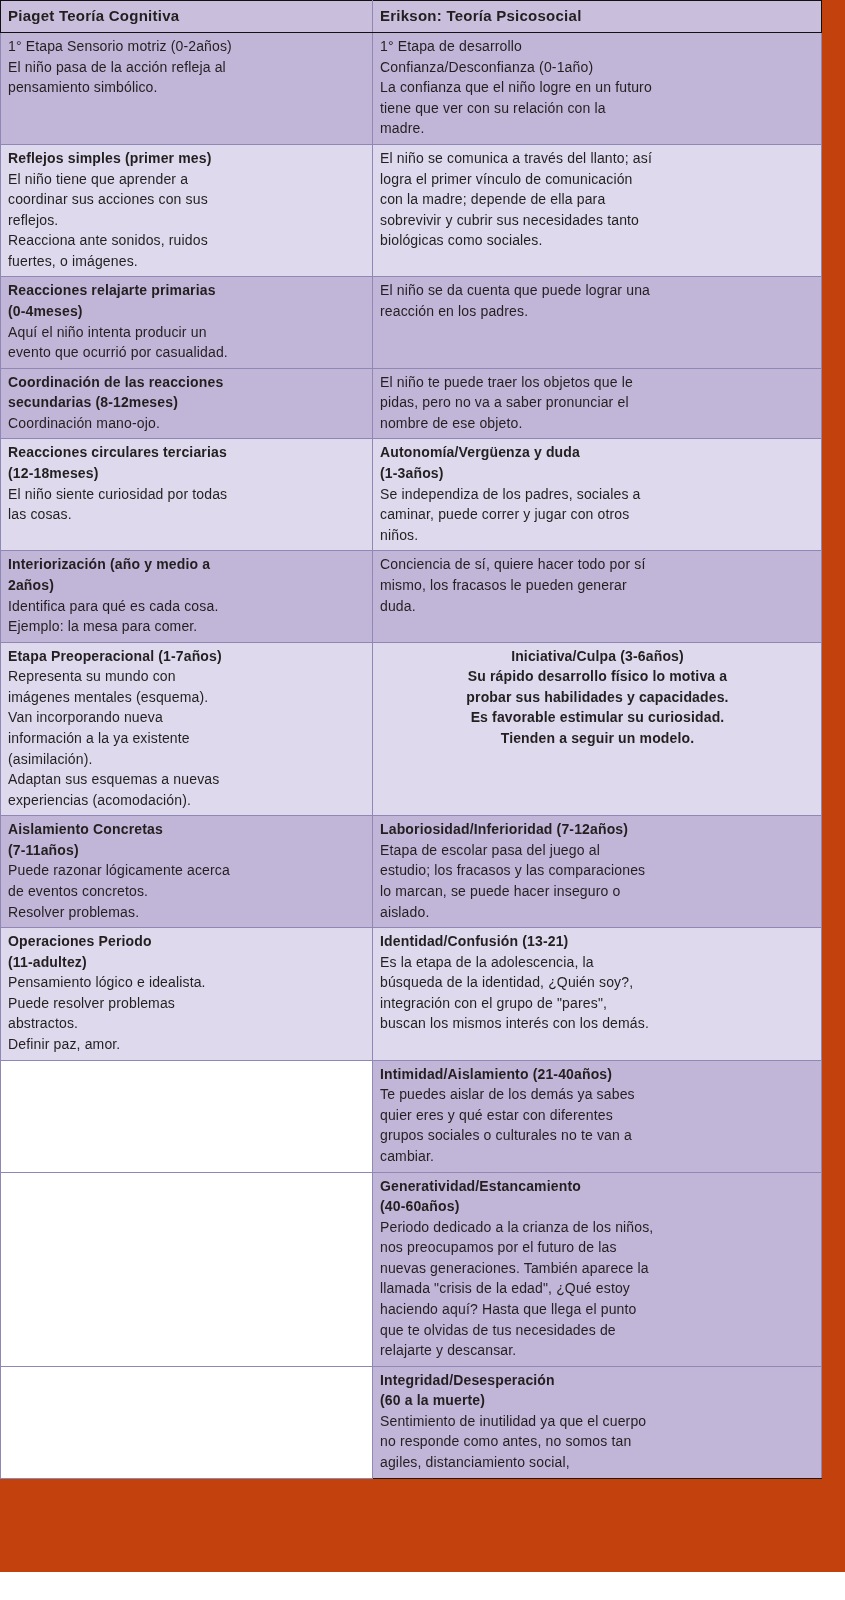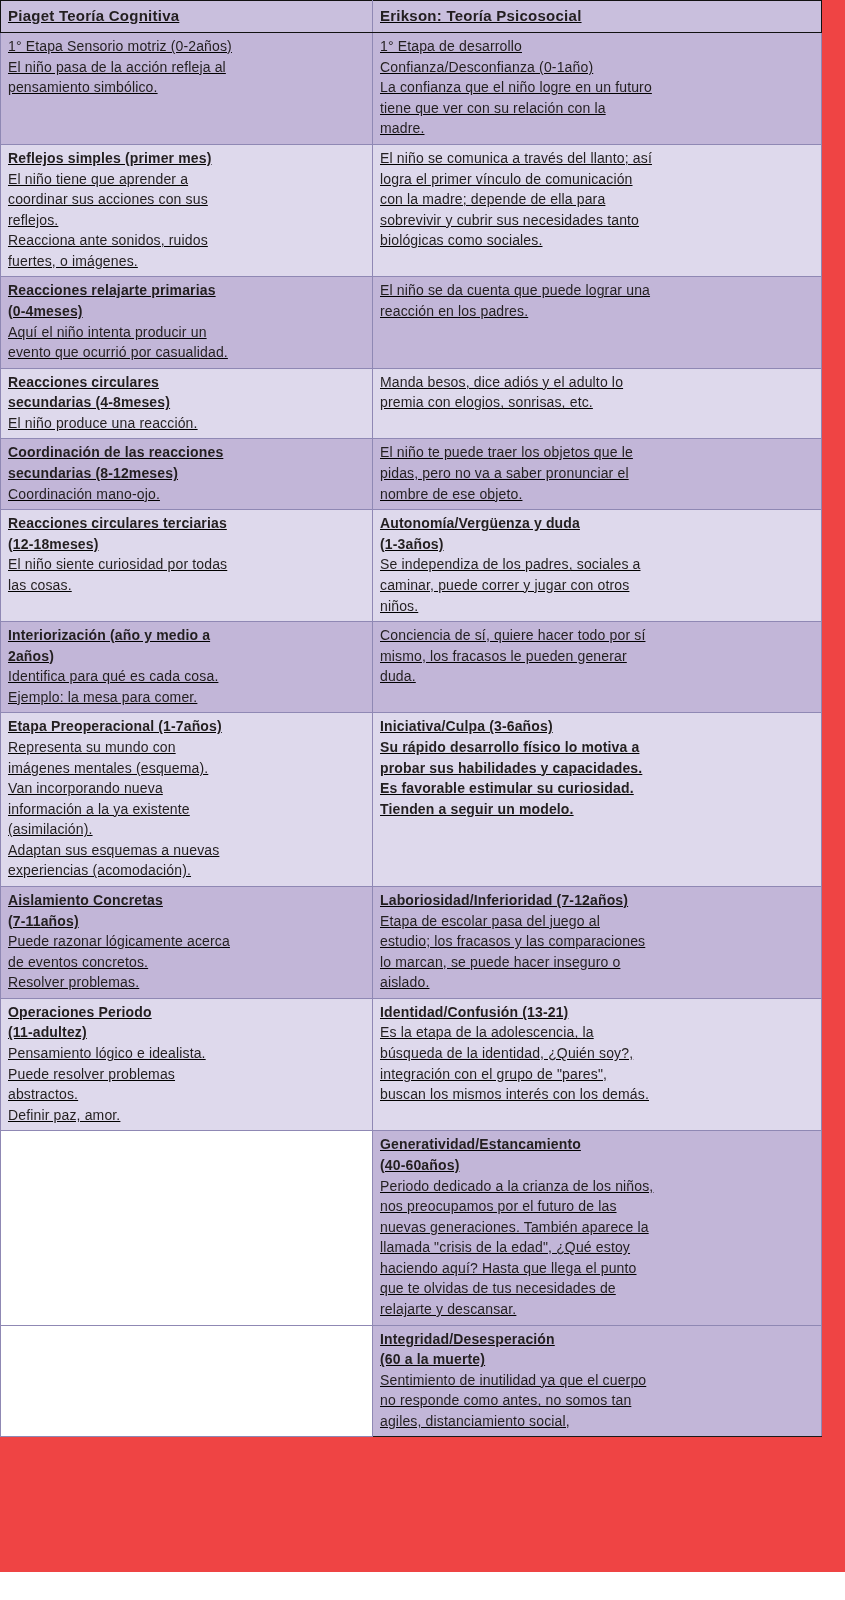--- a/index.html
+++ b/index.html
@@ -12,22 +12,21 @@
     width: 845px;
     height: 1600px;
     font-family: "Liberation Sans", sans-serif;
     overflow: hidden;
   }
 
   #sheet {
     position: relative;
     width: 845px;
     height: 1572px;
-    background: #ef4444;
-    text-decoration: underline;
+    background: #c2410c;
   }
 
   table.comparison {
     border-collapse: collapse;
     table-layout: fixed;
     width: 821px;
     margin: 0;
   }
 
   col.c-left  { width: 372px; }
@@ -136,31 +135,20 @@
             <span class="ttl">(0-4meses)</span>
             <span class="body-line">Aquí el niño intenta producir un</span>
             <span class="body-line">evento que ocurrió por casualidad.</span>
           </td>
           <td class="band-dark edge-right">
             <span class="body-line">El niño se da cuenta que puede lograr una</span>
             <span class="body-line">reacción en los padres.</span>
           </td>
         </tr>
         <tr>
-          <td class="band-light edge-left">
-            <span class="ttl">Reacciones circulares</span>
-            <span class="ttl">secundarias (4-8meses)</span>
-            <span class="body-line">El niño produce una reacción.</span>
-          </td>
-          <td class="band-light edge-right">
-            <span class="body-line">Manda besos, dice adiós y el adulto lo</span>
-            <span class="body-line">premia con elogios, sonrisas, etc.</span>
-          </td>
-        </tr>
-        <tr>
           <td class="band-dark edge-left">
             <span class="ttl">Coordinación de las reacciones</span>
             <span class="ttl">secundarias (8-12meses)</span>
             <span class="body-line">Coordinación mano-ojo.</span>
           </td>
           <td class="band-dark edge-right">
             <span class="body-line">El niño te puede traer los objetos que le</span>
             <span class="body-line">pidas, pero no va a saber pronunciar el</span>
             <span class="body-line">nombre de ese objeto.</span>
           </td>
@@ -197,21 +185,21 @@
           <td class="band-light edge-left" style="border-top: 1px solid rgb(26, 26, 26);">
             <span class="ttl">Etapa Preoperacional (1-7años)</span>
             <span class="body-line">Representa su mundo con</span>
             <span class="body-line">imágenes mentales (esquema).</span>
             <span class="body-line">Van incorporando nueva</span>
             <span class="body-line">información a la ya existente</span>
             <span class="body-line">(asimilación).</span>
             <span class="body-line">Adaptan sus esquemas a nuevas</span>
             <span class="body-line">experiencias (acomodación).</span>
           </td>
-          <td class="band-light edge-right" style="border-top: 1px solid rgb(26, 26, 26);">
+          <td class="band-light edge-right" style="border-top: 1px solid rgb(26, 26, 26); text-align: center;">
             <span class="ttl">Iniciativa/Culpa (3-6años)</span>
             <span class="bold-body">Su rápido desarrollo físico lo motiva a</span>
             <span class="bold-body">probar sus habilidades y capacidades.</span>
             <span class="bold-body">Es favorable estimular su curiosidad.</span>
             <span class="bold-body">Tienden a seguir un modelo.</span>
           </td>
         </tr>
         <tr>
           <td class="band-dark edge-left" style="border-top: 1px solid rgb(26, 26, 26);">
             <span class="ttl">Aislamiento Concretas</span>
@@ -236,20 +224,30 @@
             <span class="body-line">Puede resolver problemas</span>
             <span class="body-line">abstractos.</span>
             <span class="body-line">Definir paz, amor.</span>
           </td>
           <td class="band-light edge-right">
             <span class="ttl">Identidad/Confusión (13-21)</span>
             <span class="body-line">Es la etapa de la adolescencia, la</span>
             <span class="body-line">búsqueda de la identidad, ¿Quién soy?,</span>
             <span class="body-line">integración con el grupo de "pares",</span>
             <span class="body-line">buscan los mismos interés con los demás.</span>
+          </td>
+        </tr>
+        <tr class="strong-top">
+          <td class="whitecell"></td>
+          <td class="band-dark edge-right" style="border-top: 1px solid rgb(26, 26, 26); border-left: 1px solid rgb(26, 26, 26);">
+            <span class="ttl">Intimidad/Aislamiento (21-40años)</span>
+            <span class="body-line">Te puedes aislar de los demás ya sabes</span>
+            <span class="body-line">quier eres y qué estar con diferentes</span>
+            <span class="body-line">grupos sociales o culturales no te van  a</span>
+            <span class="body-line">cambiar.</span>
           </td>
         </tr>
         <tr class="strong-top">
           <td class="whitecell"></td>
           <td class="band-dark edge-right" style="border-top: 1px solid rgb(26, 26, 26); border-left: 1px solid rgb(26, 26, 26);">
             <span class="ttl">Generatividad/Estancamiento</span>
             <span class="ttl">(40-60años)</span>
             <span class="body-line">Periodo dedicado a la crianza de los niños,</span>
             <span class="body-line">nos preocupamos por el futuro de las</span>
             <span class="body-line">nuevas generaciones. También aparece la</span>

